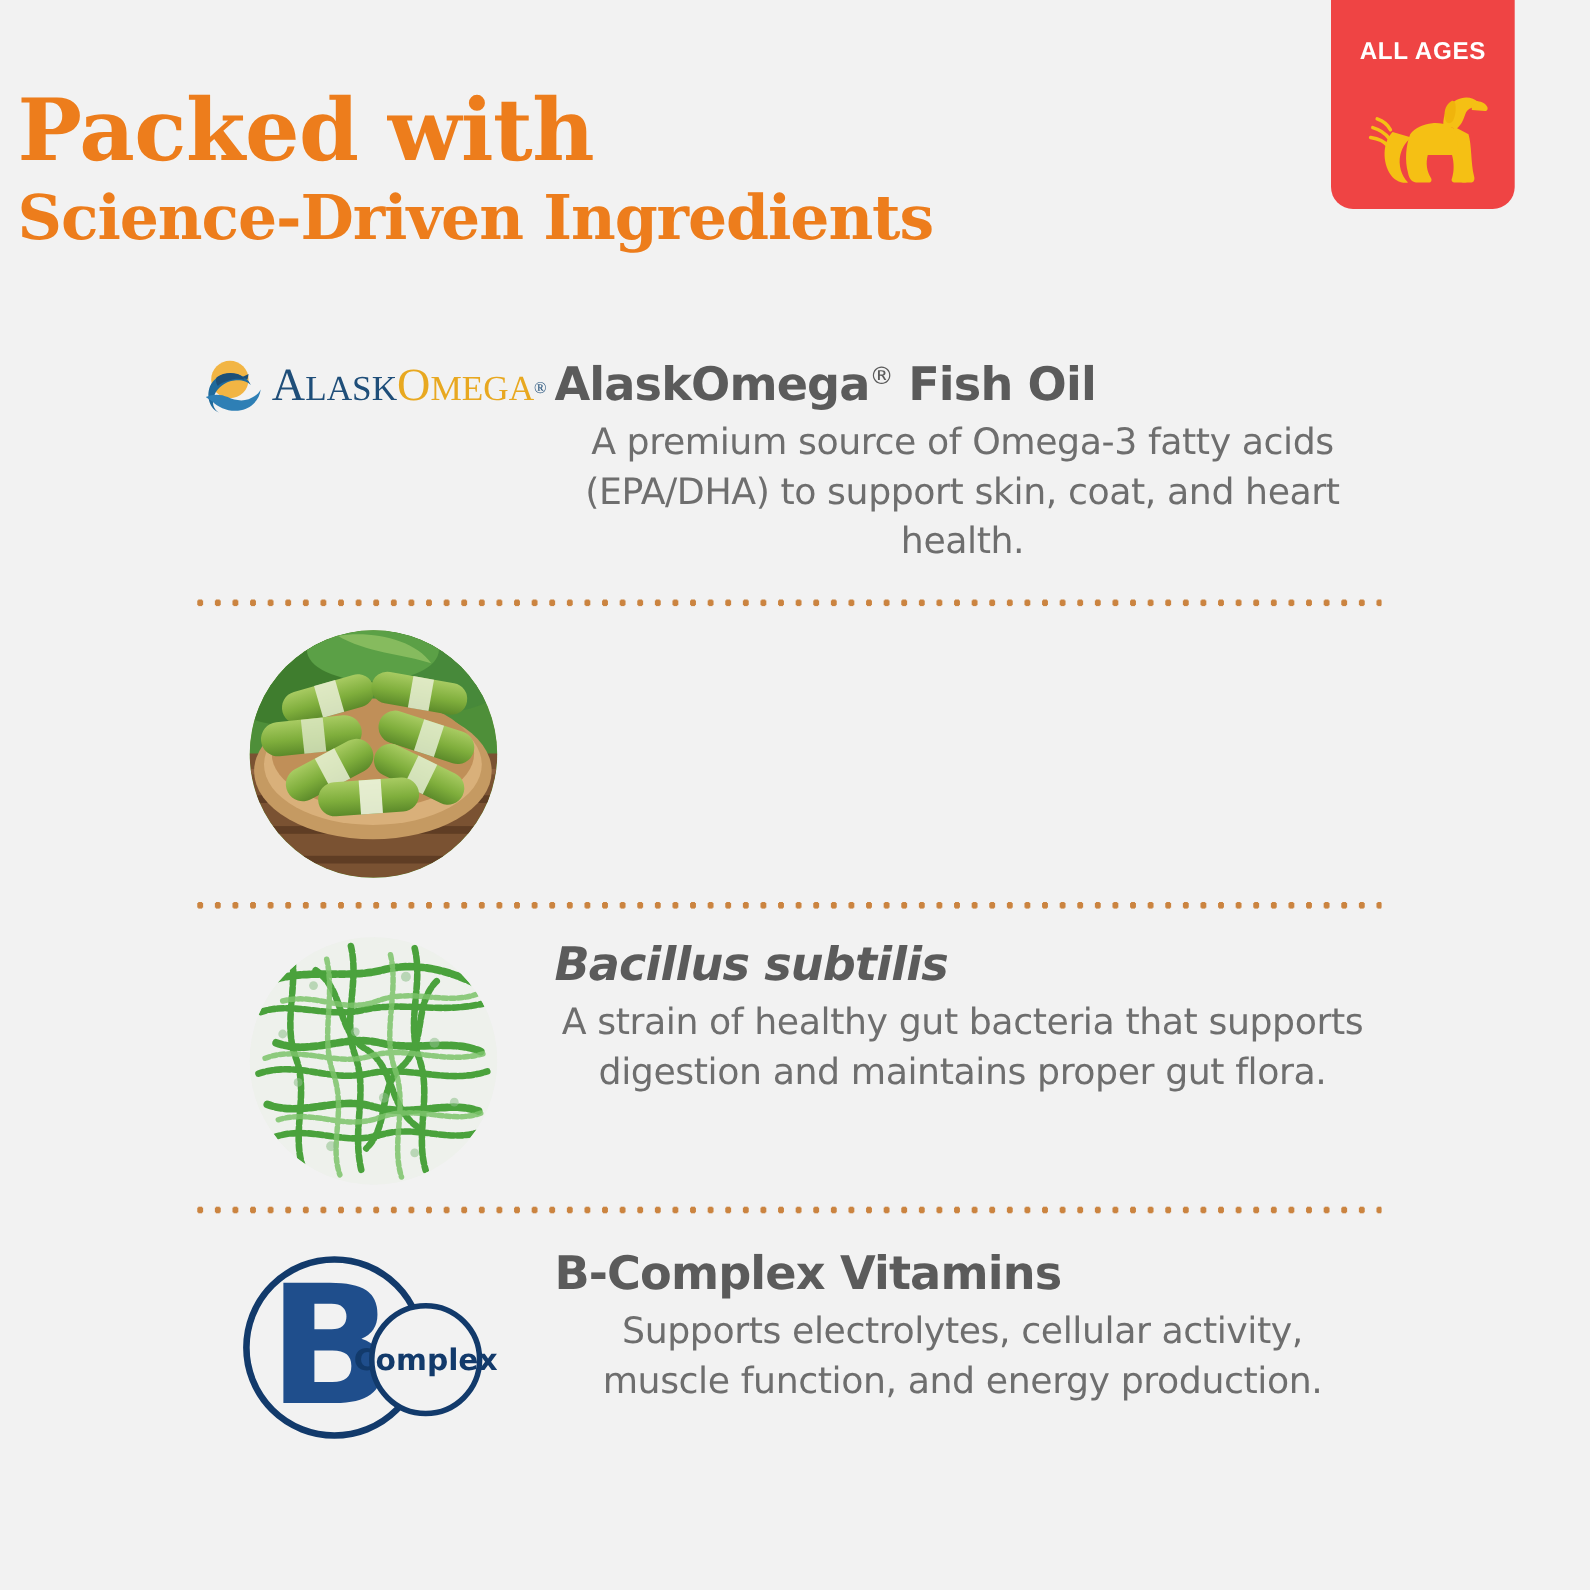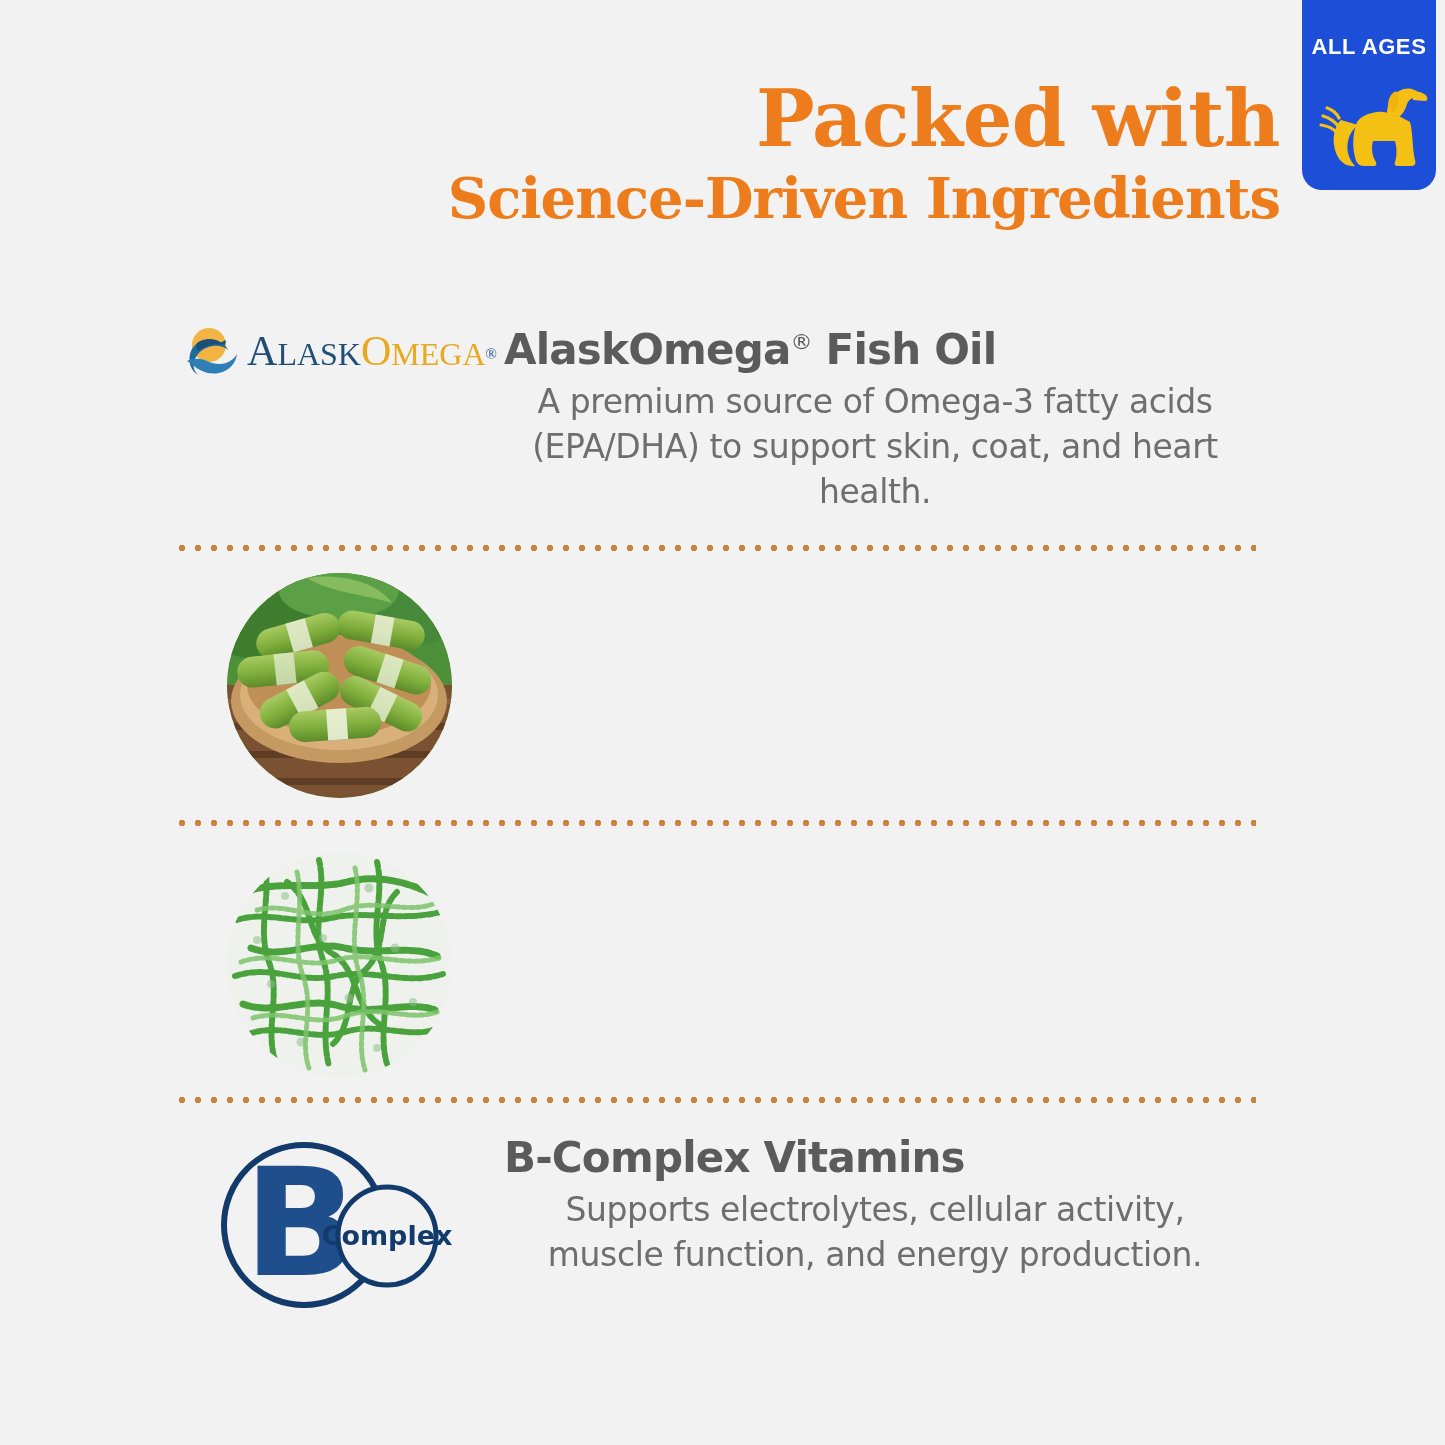--- a/index.html
+++ b/index.html
@@ -12,24 +12,24 @@
     background: #f2f2f2;
     font-family: "Liberation Sans", sans-serif;
     overflow: hidden;
     position: relative;
   }
 
   
   .badge {
     position: absolute;
     top: 0;
-    left: 1302px;
-    width: 134px;
+    left: 1210px;
+    width: 167px;
     height: 190px;
-    background: #1d4ed8;
+    background: #ef4444;
     border-radius: 0 0 20px 20px;
     overflow: hidden;
   }
   .badge-label {
     position: absolute;
     top: 34px;
     left: 0;
     width: 100%;
     text-align: center;
     color: #ffffff;
@@ -42,23 +42,23 @@
     position: absolute;
     top: 62px;
     left: 50%;
     transform: translateX(-50%);
   }
 
   
   .headline {
     position: absolute;
     top: 80px;
-    left: 0;
+    left: 16px;
     width: 1280px;
-    text-align: right;
+    text-align: left;
     color: #ed7d1c;
     font-family: "DejaVu Serif", serif;
     font-weight: bold;
     line-height: 1.0;
   }
   .headline .l1 {
     display: block;
     font-size: 78px;
     letter-spacing: -0.5px;
   }
@@ -346,20 +346,24 @@
                 <circle cx="122" cy="146" r="4.5"></circle>
               <circle cx="186" cy="150" r="4"></circle>
                 <circle cx="74" cy="190" r="4.5"></circle>
               <circle cx="150" cy="196" r="4"></circle>
                 <circle cx="30" cy="88" r="4"></circle>
             </g>
           </g>
         </svg>
       </div>
     </div>
+    <div class="row-body">
+      <h2 class="row-title italic">Bacillus subtilis</h2>
+      <p class="row-desc">A strain of healthy gut bacteria that supports digestion and maintains proper gut flora.</p>
+    </div>
   </div>
 
   <div class="divider"></div>
 
   <div class="row sec-4">
     <div class="row-media">
       <div class="bcomplex">
         <svg width="240" height="185" viewBox="0 0 240 185">
           <circle cx="85" cy="92" r="80" fill="none" stroke="#123a6b" stroke-width="6"></circle>
           <text x="82" y="142" text-anchor="middle" font-family="DejaVu Sans, sans-serif" font-size="150" font-weight="bold" fill="#1f4e8c">B</text>

